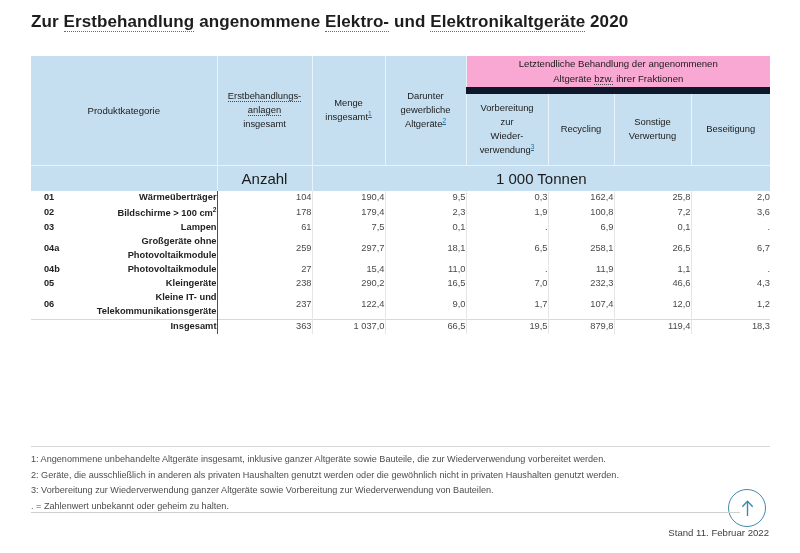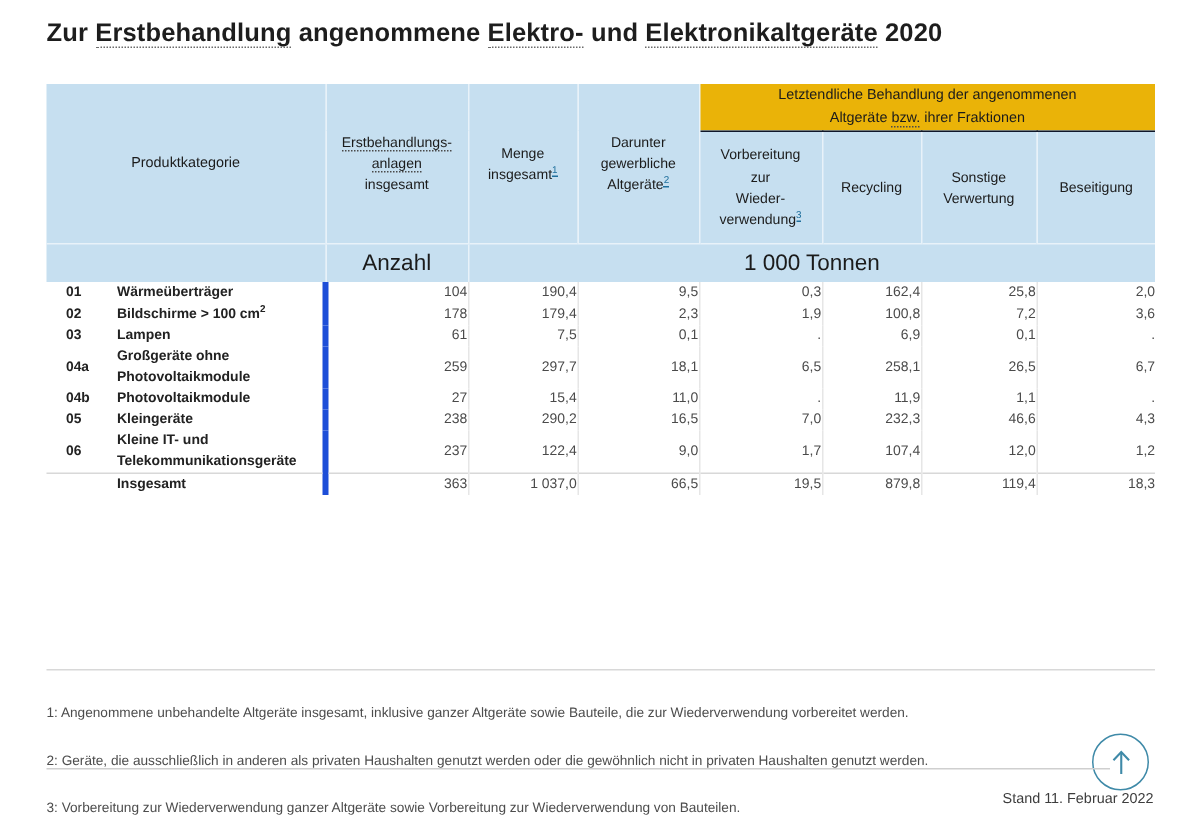--- a/index.html
+++ b/index.html
@@ -62,27 +62,27 @@
   .hd-prod {
     background: #c6dff0;
     font-weight: bold;
     text-align: center;
     font-size: 9.6px;
     border-right: 1px solid #e8f2f9;
     color: #1b1b1b;
     margin-left: 41px;
   }
   .hd-group {
-    background: #eab308;
+    background: #f9a8d4;
     font-weight: bold;
     text-align: center;
     font-size: 9.6px;
     line-height: 1.6;
     color: #1b1b1b;
-    border-bottom: 1px solid #0f172a;
+    border-bottom: 7px solid #0f172a;
     padding: 6px 4px 6px 4px;
   }
   .hd-unit {
     background: #c6dff0;
     font-weight: bold;
     text-align: center;
     font-size: 15px;
     color: #1b1b1b;
     border-right: 1px solid #e8f2f9;
     border-top: 1px solid #e8f2f9;
@@ -117,24 +117,24 @@
   tbody td.last { border-right: none; }
   tbody td.code {
     text-align: left;
     font-weight: bold;
     color: #222;
     padding-left: 13px;
     border-right: none;
     font-size: 9.2px;
   }
   tbody td.name {
-    text-align: left;
+    text-align: right;
     font-weight: bold;
     color: #222;
-    border-right: 4px solid #1d4ed8;
+    border-right: 1px solid #1d4ed8;
     font-size: 9.3px;
   }
   tbody tr.total td { border-top: 1px solid #d8d8d8; }
   tbody tr.total td.name { font-weight: bold; }
   .dotval { color: #555; }
 
   
   .table-bottom-rule {
     position: absolute;
     left: 31px; top: 446px;
@@ -144,21 +144,21 @@
 
   
   .notes {
     position: absolute;
     left: 31px; top: 452px;
     width: 742px;
     font-size: 9.1px;
     color: #4d4d4d;
     line-height: 1.72;
   }
-  .notes div { white-space: nowrap; margin-top: 16px; }
+  .notes div { white-space: nowrap; }
 
   
   .totop {
     position: absolute;
     left: 728px; top: 489px;
     width: 38px; height: 38px;
     border: 1.5px solid #3f8aa8;
     border-radius: 50%;
     display: flex; align-items: center; justify-content: center;
     background: #ffffff;

